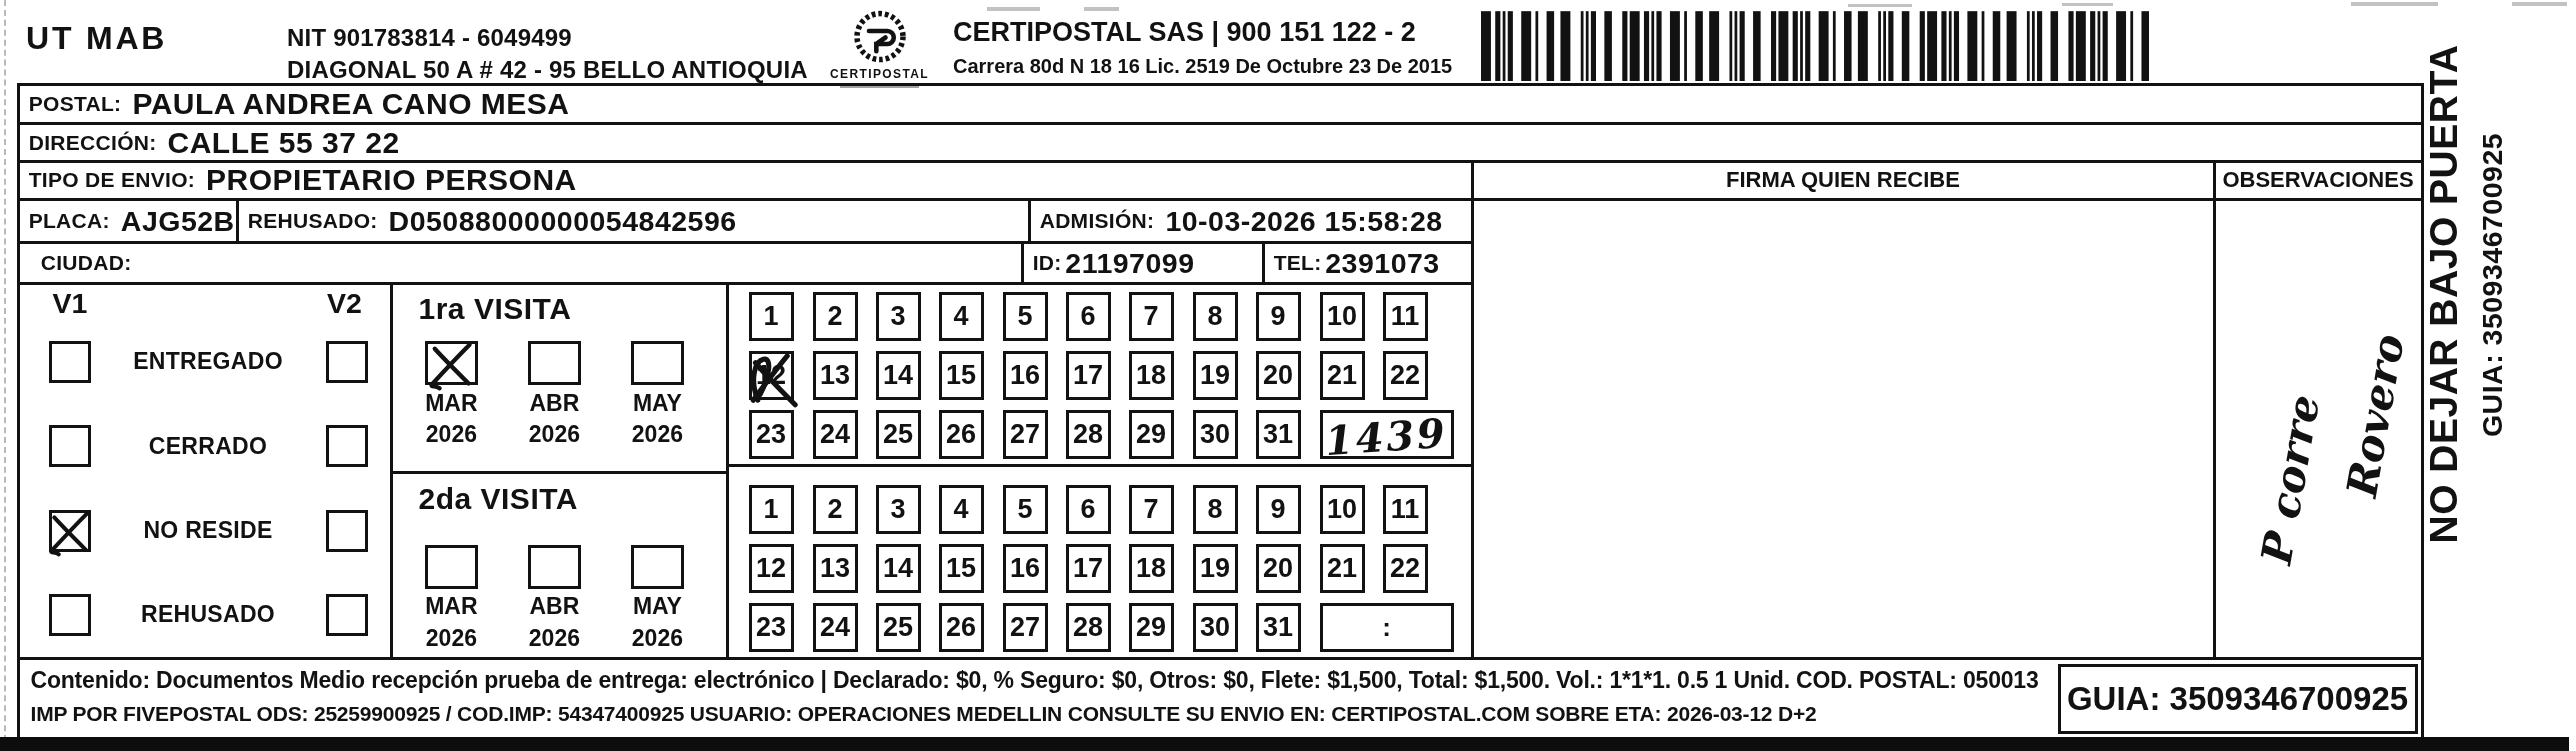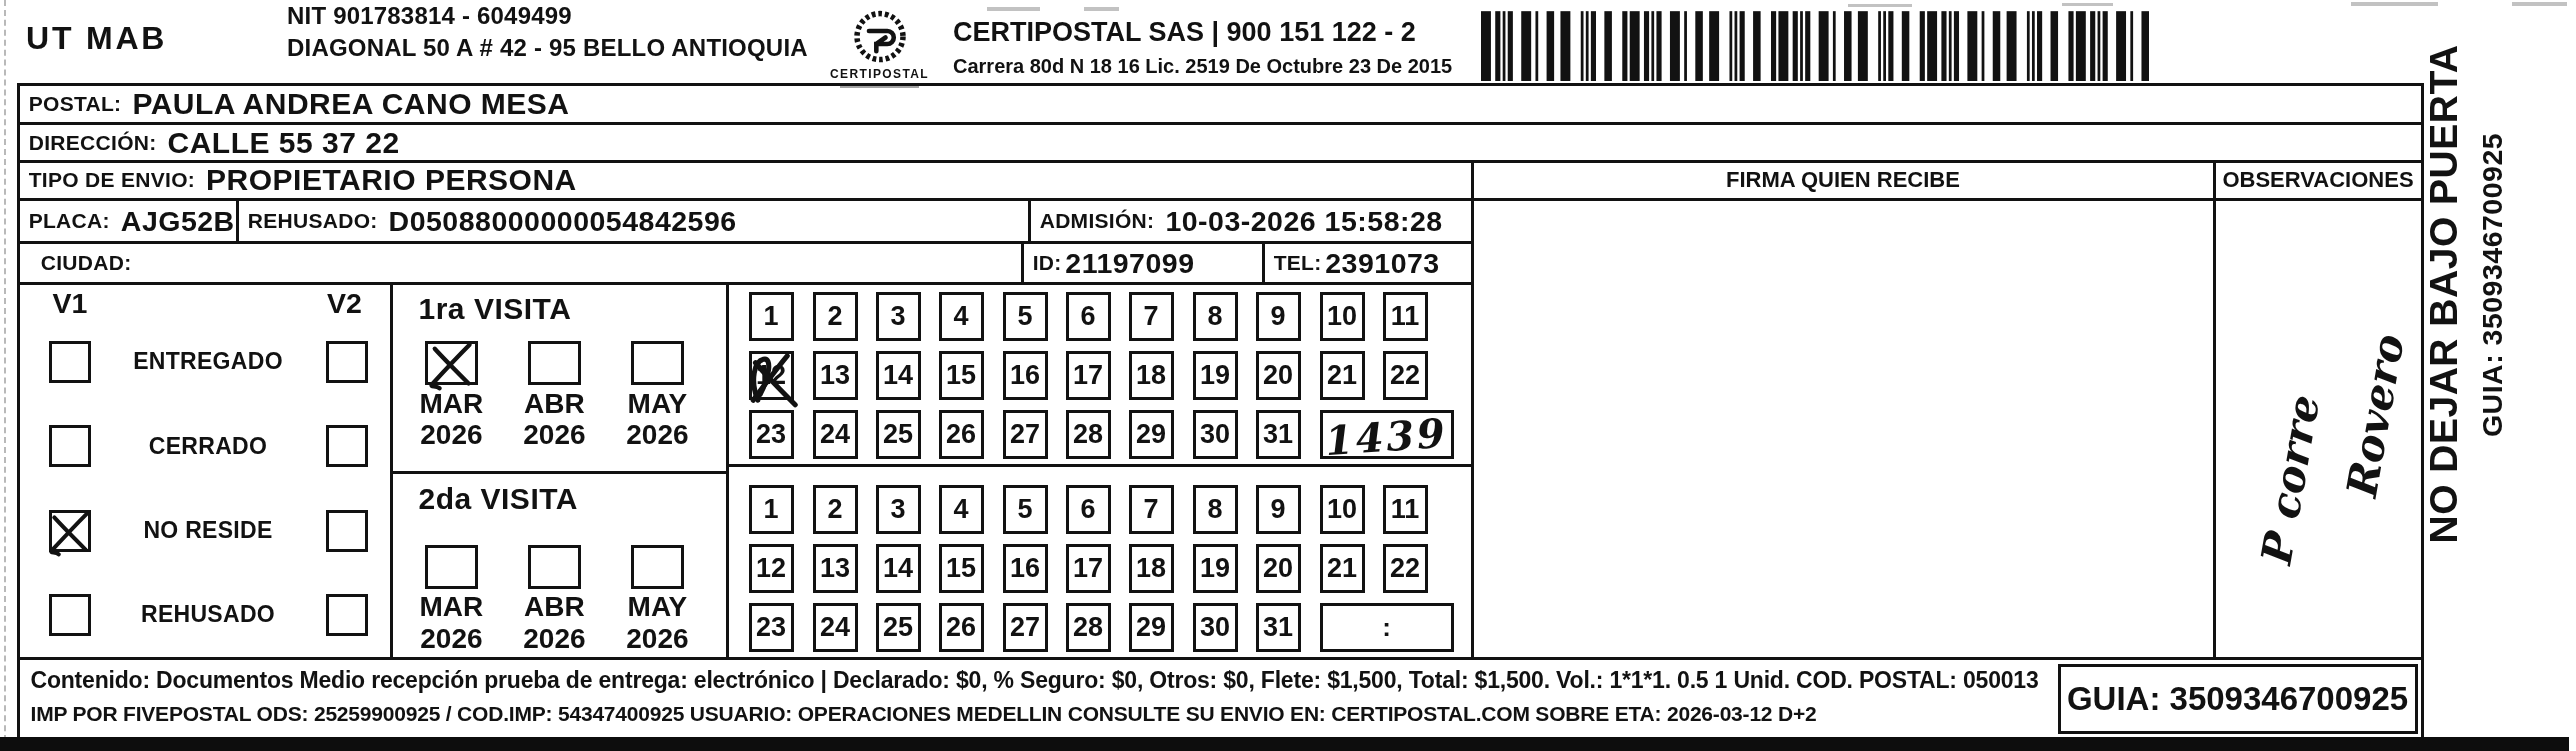--- a/index.html
+++ b/index.html
@@ -3,21 +3,21 @@
 <meta charset="utf-8">
 <style>
   html,body{margin:0;padding:0;background:#e8e8e8;}
   .page{position:relative;width:2576px;height:751px;background:#ffffff;
         font-family:"Liberation Sans",sans-serif;color:#121212;overflow:hidden;}
   .perf{position:absolute;left:3.7px;top:0;bottom:0;width:0;border-left:2.8px dashed #666;opacity:.45;}
   .artifact{position:absolute;background:#9a9a9a;opacity:.6;}
 
   
   .brand{position:absolute;left:26px;top:20px;font-size:32px;font-weight:600;letter-spacing:2.8px;}
-  .nit-block{position:absolute;left:287px;top:0;font-size:24px;font-weight:700;line-height:32px;letter-spacing:0.2px;}
+  .nit-block{position:absolute;left:287px;top:22px;font-size:24px;font-weight:700;line-height:32px;letter-spacing:0.2px;}
   .logo{position:absolute;left:820px;top:9.2px;width:119px;text-align:center;}
   .logo-name{font-size:12px;font-weight:800;letter-spacing:1.4px;margin-top:-1.8px;}
   .logo-tag{height:3.7px;width:79px;margin:2.8px auto 0;background:#555;opacity:.55;}
   .company-block{position:absolute;left:953px;top:16.5px;}
   .company-line1{font-size:27px;font-weight:700;}
   .company-line2{font-size:20px;font-weight:700;margin-top:7.3px;}
   .barcode{position:absolute;left:1481px;top:11px;}
 
   
   .doc-table{position:absolute;left:16.5px;top:83px;width:2401px;height:652px;border:3.7px solid #121212;}
@@ -50,21 +50,21 @@
 
   .visits-col{position:absolute;left:373px;top:0;width:336px;height:372px;box-sizing:border-box;border-right:3.2px solid #121212;}
   .visit{position:relative;box-sizing:border-box;}
   .visit-1{height:182px;border-bottom:3.2px solid #121212;}
   .visit-2{height:190px;}
   .v-title{margin:7.3px 0 0 26px;font-size:30px;font-weight:800;letter-spacing:0.5px;}
   .months{display:flex;gap:22px;padding-left:18.4px;margin-top:14.7px;}
   .visit-2 .months{margin-top:29px;}
   .month{display:flex;flex-direction:column;align-items:center;width:81px;}
   .month .cb{width:53px;height:44px;}
-  .m-lab{font-size:28px;font-weight:800;line-height:27px;margin-top:4.6px;white-space:nowrap;}
+  .m-lab{font-size:23px;font-weight:800;line-height:27px;margin-top:4.6px;white-space:nowrap;}
 
   .grid-col{position:absolute;left:709px;top:0;width:742px;height:372px;}
   .grid{position:absolute;left:0;width:742px;box-sizing:border-box;}
   .grid-1{top:0;height:182px;border-bottom:3.2px solid #121212;}
   .grid-2{top:182px;height:190px;}
   .day{position:absolute;width:45px;height:49px;border:3.2px solid #121212;box-sizing:border-box;
        display:flex;align-items:center;justify-content:center;font-size:27px;font-weight:700;}
   .day.wide{width:134px;}
   svg.scribble{position:absolute;left:-6.4px;top:-6.4px;width:55px;height:59px;overflow:visible;}
   .hw-time{font-family:"DejaVu Serif",serif;font-style:italic;font-weight:700;font-size:40px;letter-spacing:2.8px;

